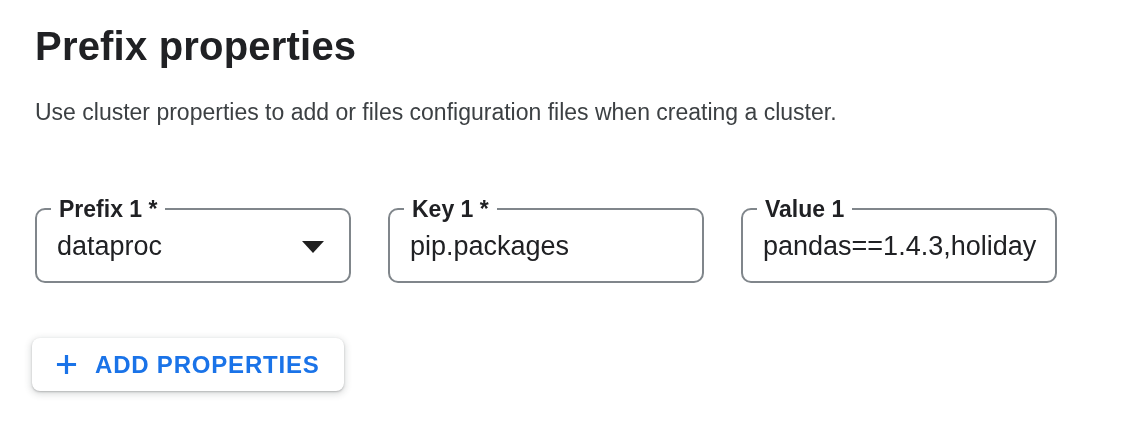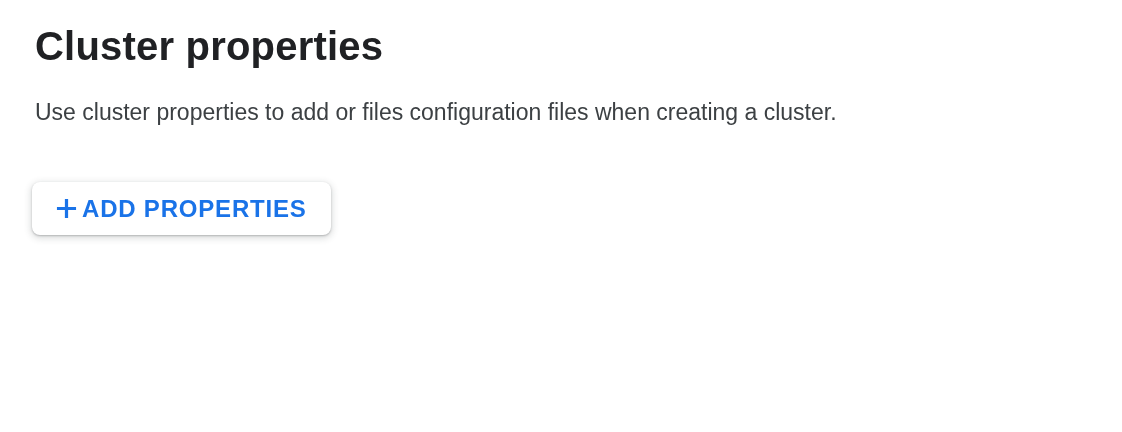--- a/index.html
+++ b/index.html
@@ -86,20 +86,21 @@
     width: 0;
     height: 0;
     border-left: 11px solid transparent;
     border-right: 11px solid transparent;
     border-top: 12px solid #1f1f1f;
   }
 
   .add-btn {
     display: inline-flex;
     align-items: center;
+    gap: 13px;
     margin-top: 55px;
     margin-left: -3px;
     height: 53px;
     padding: 0 24px 0 19px;
     border: none;
     border-radius: 8px;
     background: #ffffff;
     color: #1a73e8;
     font-family: "Liberation Sans", sans-serif;
     font-size: 24px;
@@ -109,24 +110,45 @@
     box-shadow: 0 1px 2px rgba(60,64,67,0.30), 0 2px 6px 2px rgba(60,64,67,0.15);
     cursor: pointer;
   }
   .plus-icon { display: block; }
 </style>
 </head>
 <body>
 
 <main>
 
-  <h1 class="page-title">Cluster properties</h1>
+  <h1 class="page-title">Prefix properties</h1>
 
   <p class="page-desc">Use cluster properties to add or files configuration files when creating a cluster.</p>
 
+  <div class="fields-row">
+
+    <div class="field">
+      <span class="flabel">Prefix 1 *</span>
+      <div class="select">
+        <span class="select-value">dataproc</span>
+        <span class="arrow-down"></span>
+      </div>
+    </div>
+
+    <div class="field">
+      <span class="flabel">Key 1 *</span>
+      <input class="tinput" type="text" value="pip.packages" style="">
+    </div>
+
+    <div class="field">
+      <span class="flabel">Value 1</span>
+      <input class="tinput" type="text" value="pandas==1.4.3,holiday" style="">
+    </div>
+
+  </div>
 
   <button class="add-btn">
     <svg class="plus-icon" width="31" height="31" viewBox="0 0 24 24" aria-hidden="true">
       <path d="M12 4.6 V19.4 M4.6 12 H19.4" stroke="#1a73e8" stroke-width="2.5" fill="none"></path>
     </svg>
     <span>ADD PROPERTIES</span>
   </button>
 
 </main>
 

